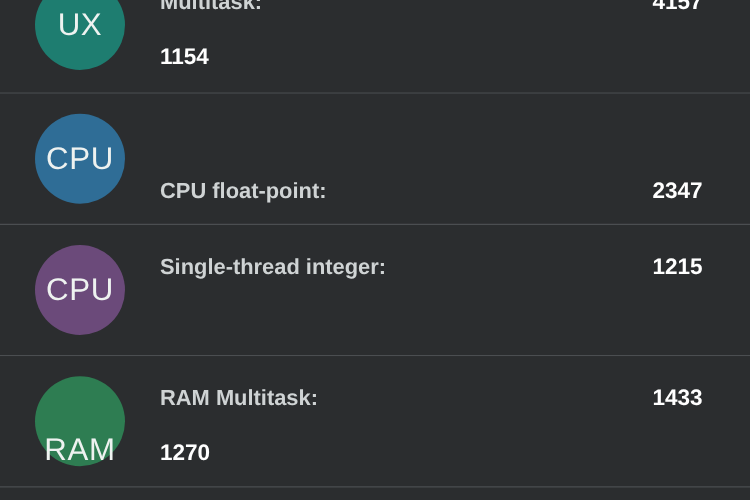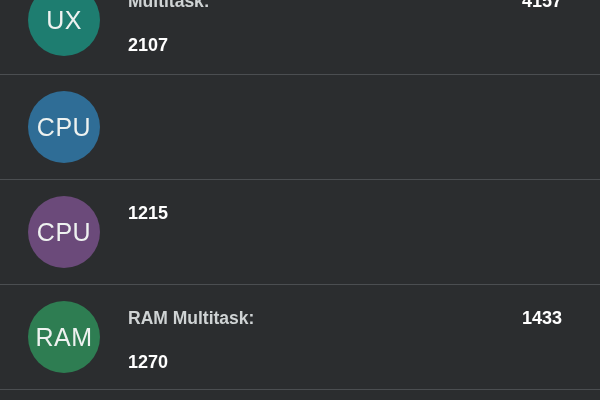--- a/index.html
+++ b/index.html
@@ -50,21 +50,21 @@
     letter-spacing: 0.5px;
     line-height: 1;
     user-select: none;
   }
   .section .badge { top: 16px; }
   .section--clipped .badge { top: -16px; }
 
   .badge--ux   { background: #1e7d70; }
   .badge--cpu  { background: #2f6d96; }
   .badge--cpu2 { background: #6b4a7a; }
-  .badge--ram  { background: #2e7d52; }
+  .badge--ram  { background: #2e7d52; align-items: flex-end; }
 
   .rows {
     position: absolute;
     left: 128px;
     right: 38px;
     top: 0;
     bottom: 0;
     font-weight: bold;
   }
   .row {
@@ -101,39 +101,44 @@
   <div class="section section--clipped">
     <div class="badge badge--ux">
       <span>UX</span>
     </div>
     <div class="rows">
       <div class="row row-1">
         <span class="row-label">Multitask:</span>
         <span class="row-value">4157</span>
       </div>
       <div class="row row-2">
-        <span class="row-value">2107</span>
+        <span class="row-value">1154</span>
       </div>
     </div>
   </div>
 
   <div class="section">
     <div class="badge badge--cpu">
       <span>CPU</span>
     </div>
     <div class="rows">
+      <div class="row row-2">
+        <span class="row-label">CPU float-point:</span>
+        <span class="row-value">2347</span>
+      </div>
     </div>
   </div>
 
   <div class="section">
     <div class="badge badge--cpu2">
       <span>CPU</span>
     </div>
     <div class="rows">
       <div class="row row-1">
+        <span class="row-label">Single-thread integer:</span>
         <span class="row-value">1215</span>
       </div>
     </div>
   </div>
 
   <div class="section">
     <div class="badge badge--ram">
       <span>RAM</span>
     </div>
     <div class="rows">

